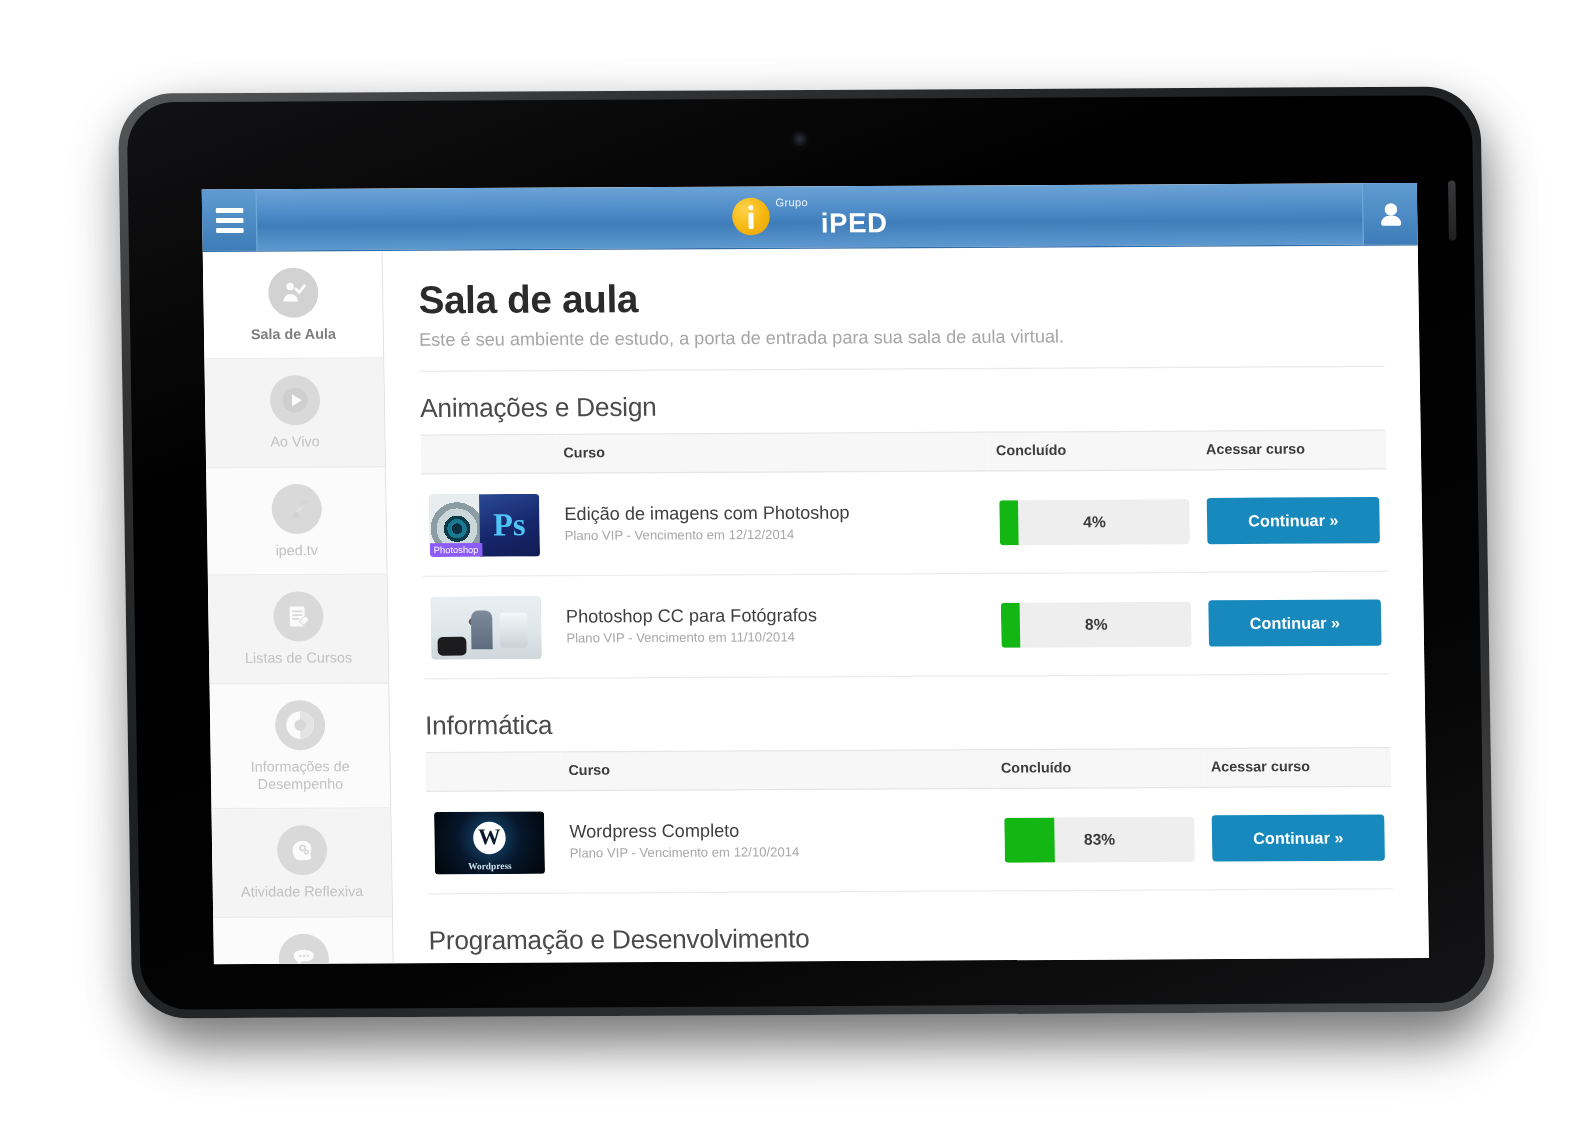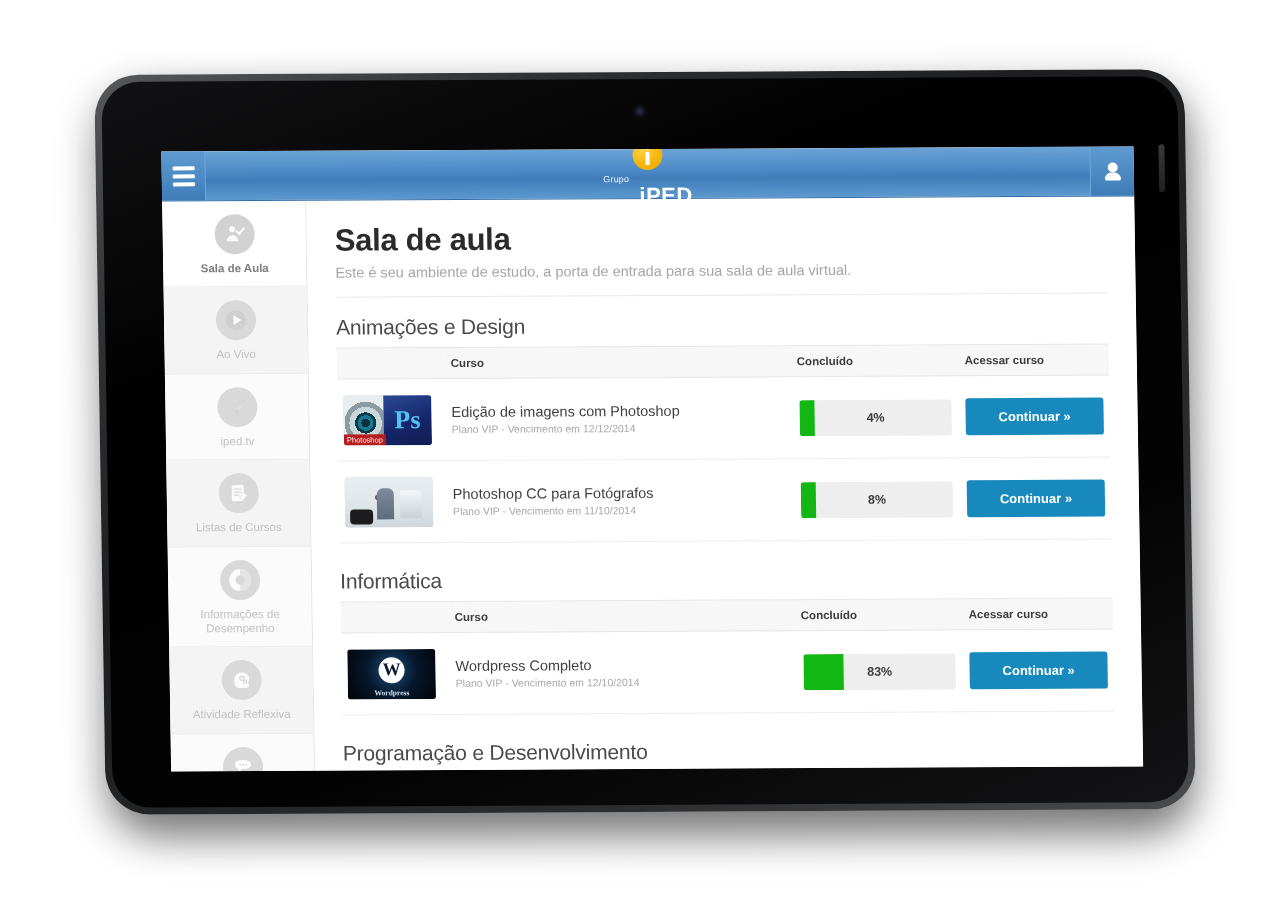--- a/index.html
+++ b/index.html
@@ -79,21 +79,21 @@
     display: flex; flex-direction: column;
     align-items: center; justify-content: center;
     gap: 4px;
     background: linear-gradient(180deg, #5f9bd1 0%, #3e7cb8 100%);
     border-right: 1px solid #6fa8da;
     cursor: pointer;
   }
   .hamburger span { display:block; width: 22px; height: 4px; background:#fff; border-radius:1px; }
 
   .brand { flex: 1; display: flex; align-items: center; justify-content: center; }
-  .brand-mark { display: flex; align-items: center; gap: 5px; flex-direction: column; }
+  .brand-mark { display: flex; gap: 5px; }
   .brand-circle {
     width: 30px; height: 30px; border-radius: 50%;
     background: radial-gradient(circle at 35% 30%, #ffd24a 0%, #f5b60f 55%, #e8a400 100%);
     position: relative;
   }
   .brand-circle::before {
     content: ""; position: absolute; left: 50%; margin-left: -2px;
     top: 6px; width: 4px; height: 4px; border-radius: 50%; background: #fff;
   }
   .brand-circle::after {
@@ -244,21 +244,21 @@
   }
   .ps-badge {
     width: 55%; height: 100%;
     background: linear-gradient(160deg, #2b4a96 0%, #16266b 55%, #101c52 100%);
     color: #4fc4f5; font-weight: bold; font-size: 26px;
     display:flex; align-items:center; justify-content:center;
     font-family: "Liberation Serif", serif;
   }
   .ps-caption {
     position:absolute; left:0; bottom:0;
-    background:#b91c1c; color:#fff; font-size:7.5px;
+    background:#8b5cf6; color:#fff; font-size:7.5px;
     padding:1px 3px;
   }
   .photo-thumb {
     height:100%;
     background:
       radial-gradient(ellipse at 42% 40%, #6a5e62 0 9%, rgba(0,0,0,0) 10%),
       linear-gradient(180deg, #e9eef1 0%, #dfe6ea 55%, #cfd7dc 100%);
     position:relative;
   }
   .photo-thumb::before {

